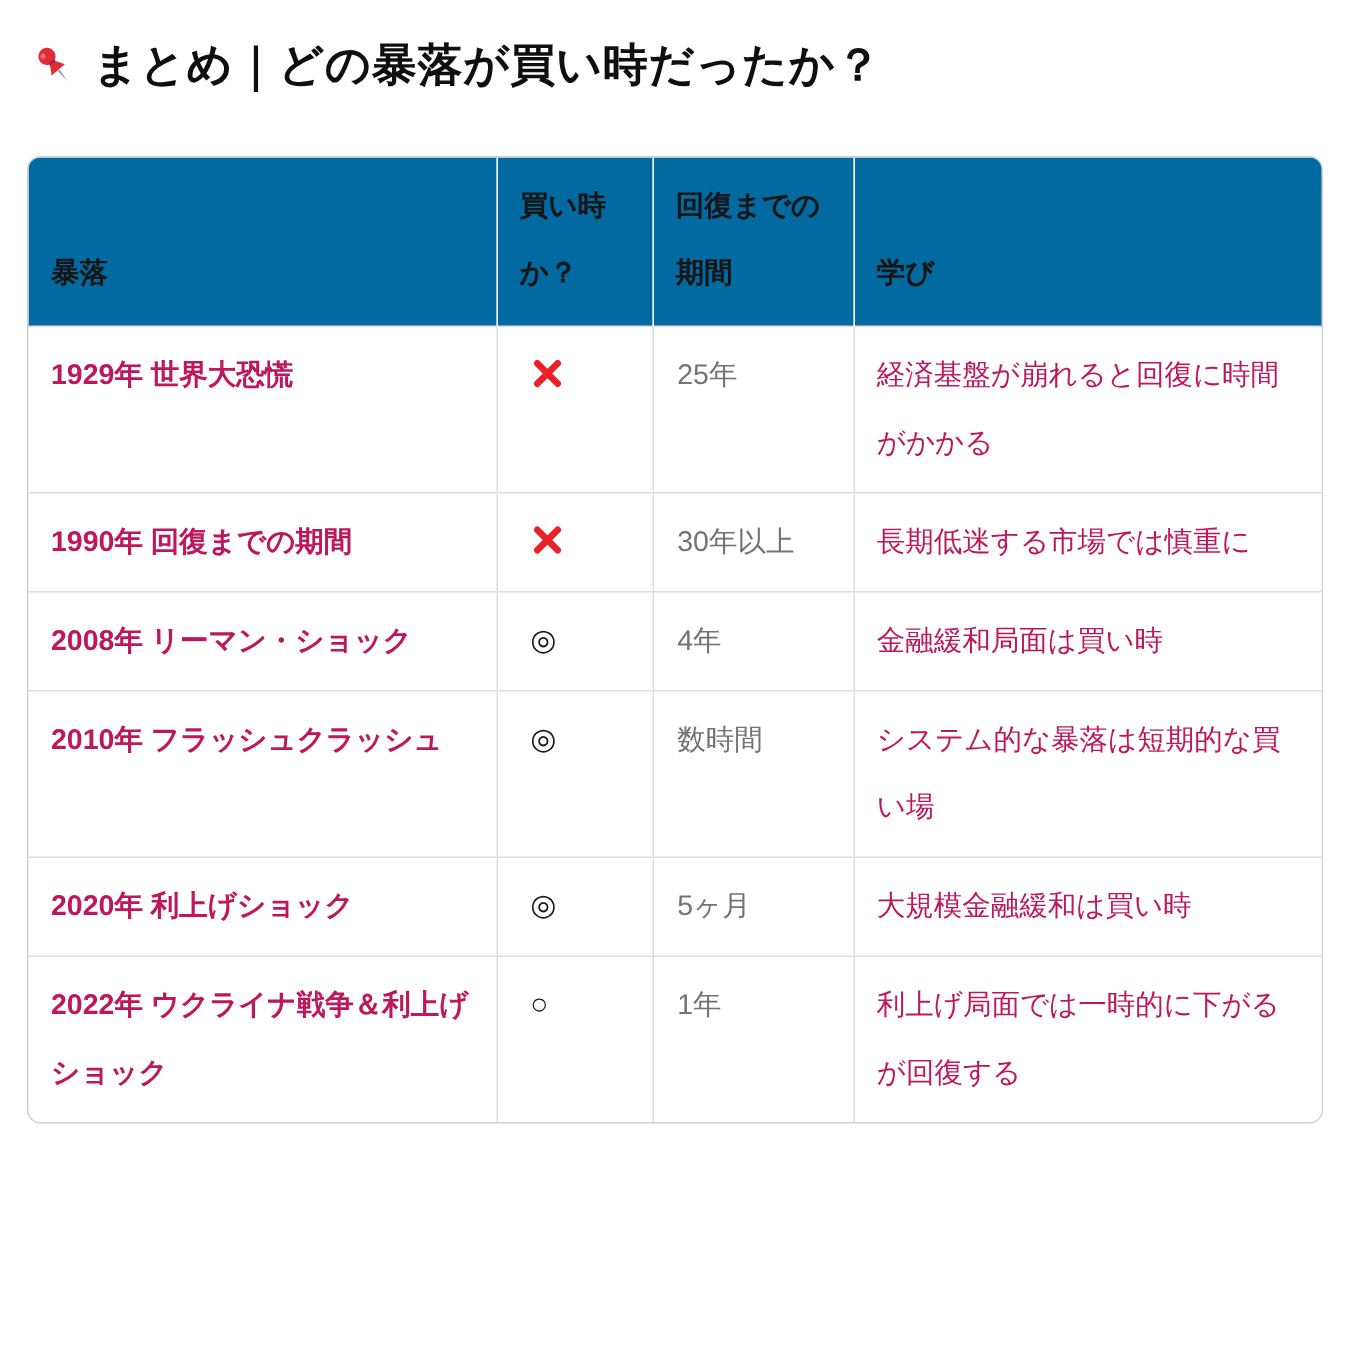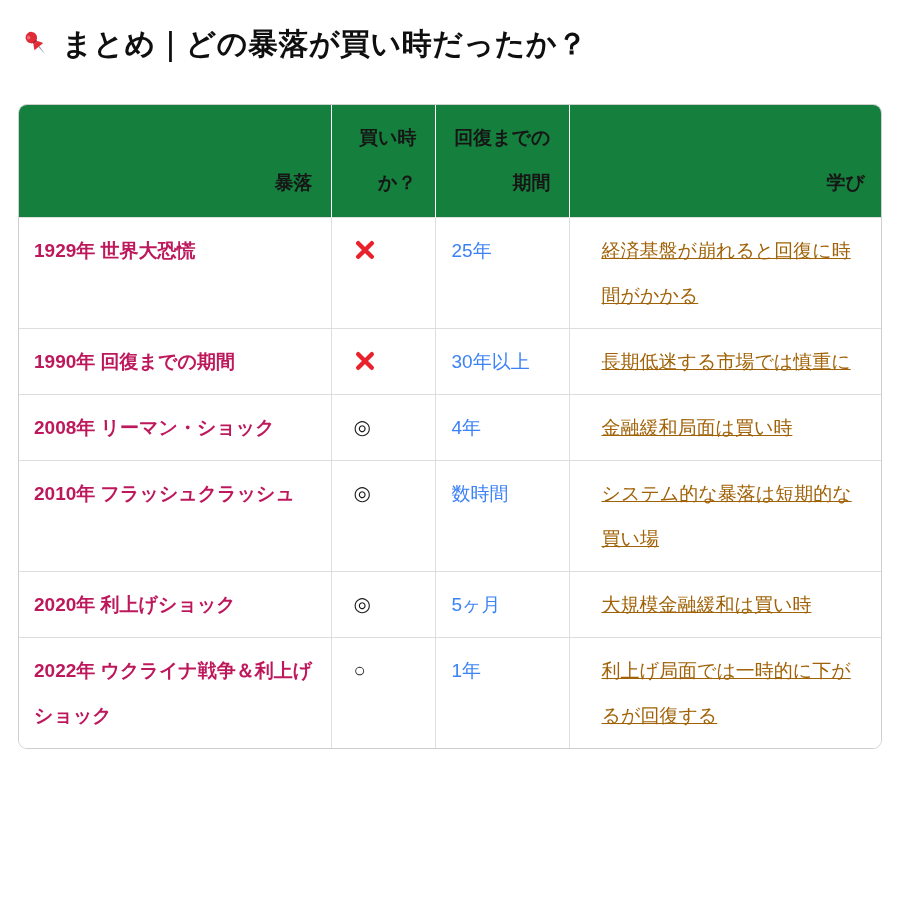--- a/index.html
+++ b/index.html
@@ -47,52 +47,52 @@
     border-collapse: collapse;
     table-layout: fixed;
     font-size: 19px;
   }
   col.c-crash   { width: 312px; }
   col.c-verdict { width: 104px; }
   col.c-period  { width: 134px; }
   col.c-lesson  { width: 314px; }
 
   .crash-table th {
-    background: #15803d;
+    background: #0369a1;
     font-weight: 700;
-    text-align: right;
+    text-align: left;
     vertical-align: bottom;
     padding: 10px 18px 12px 15px;
     line-height: 45px;
     border-left: 1px solid #ffffff;
     color: #161616;
   }
   .crash-table th:first-child { border-left: none; }
 
   .crash-table td {
     vertical-align: top;
     text-align: left;
     padding: 10px 18px 10px 15px;
     line-height: 45px;
     border-top: 1px solid #dedede;
     border-left: 1px solid #dedede;
     background: #ffffff;
-    color: #3b82f6;
+    color: #737373;
     word-break: break-all;
   }
   .crash-table td:first-child { border-left: none; }
 
   .crash-table td.col-crash {
     font-weight: 700;
     color: #be185d;
     padding-left: 15px;
   }
   .crash-table td.col-verdict { padding-left: 22px; font-size: 20px; color: #1a1a1a; }
   .crash-table td.col-period  { padding-left: 16px; }
-  .crash-table td.col-lesson  { padding-left: 32px; color: #a16207; text-decoration: underline; }
+  .crash-table td.col-lesson  { padding-left: 15px; color: #be185d; }
 
   .cross-mark { display: inline-flex; vertical-align: middle; margin-top: -4px; }
   .verdict-symbol { font-size: 20px; }
 </style>
 </head>
 <body>
 
 <div class="page">
 
   <div class="title-row">

